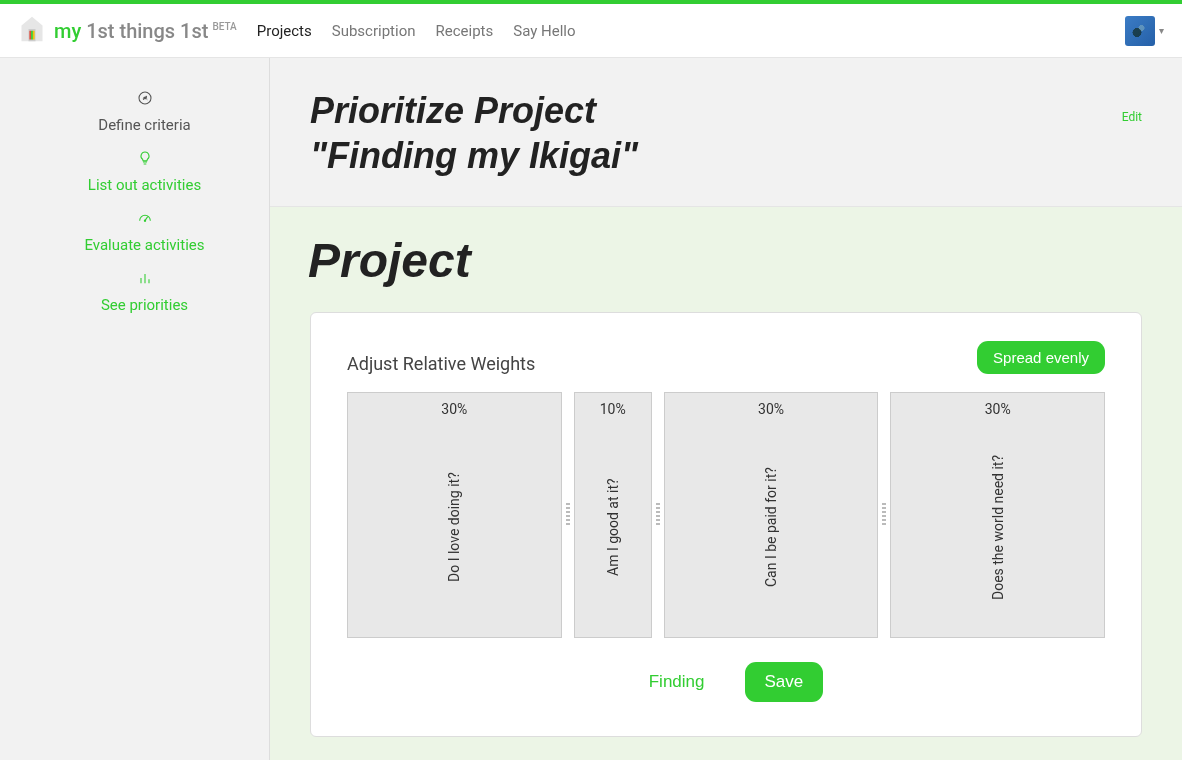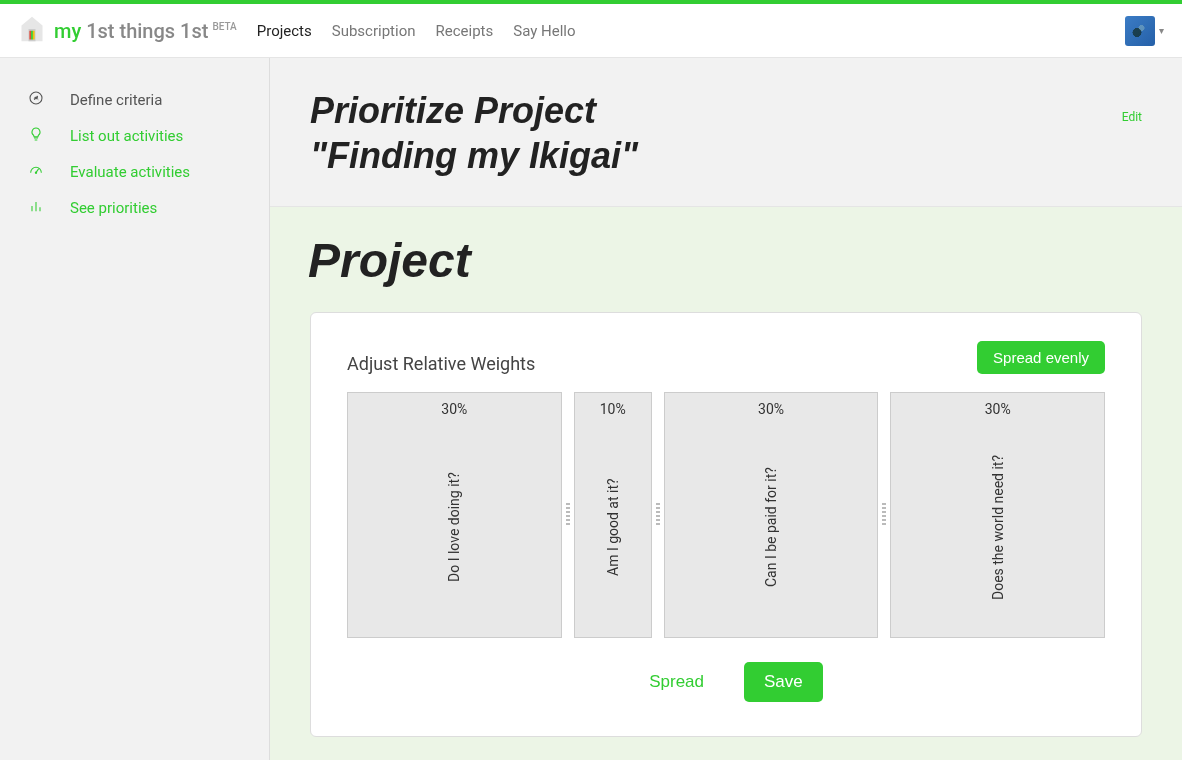--- a/index.html
+++ b/index.html
@@ -42,24 +42,25 @@
     .layout { display: flex; min-height: calc(100vh - 58px); }
     .sidebar {
       width: 270px;
       background: #f2f2f2;
       padding: 24px 8px 24px 28px;
       border-right: 1px solid #ddd;
     }
     .side-item {
       display: flex;
       align-items: center;
-      gap: 26px;
+      gap: 6px;
       padding: 8px 0;
       font-size: 15px;
       cursor: pointer;
+      flex-direction: column;
     }
     .side-item svg { width:16px; height:16px; flex-shrink:0; }
     .side-item.current { color: #555; }
     .side-item.link { color: #32cd32; }
     .side-item.current svg { stroke:#555; }
     .side-item.link svg { stroke:#32cd32; }
 
     .main { flex: 1; display: flex; flex-direction: column; }
     .header-block {
       padding: 30px 40px 28px 40px;
@@ -106,21 +107,21 @@
     }
     .card-head {
       display: flex;
       justify-content: space-between;
       align-items: flex-end;
       margin-bottom: 18px;
     }
     .card-head .subtitle { font-size: 18px; color: #444; }
     .btn {
       padding: 8px 16px;
-      border-radius: 5px;
+      border-radius: 11px;
       border: none;
       font-size: 15px;
       cursor: pointer;
     }
     .btn-green {
       background: #32cd32;
       color: #fff;
     }
     .btn-link {
       background: transparent;
@@ -284,19 +285,19 @@
             <div class="resize-handle">
               <div class="grip"></div>
             </div>
             <div class="weight-col" style="flex: 0.3 1 0px;">
               <div class="pct">30%</div>
               <div class="vlabel">Does the world need it?</div>
             </div>
           </div>
 
         <div class="actions">
-          <button class="btn btn-link">Spread</button>
+          <button class="btn btn-link">Finding</button>
           <button class="btn btn-green">Save</button>
         </div>
       </div>
     </div>
   </main>
 </div>
 
 </body></html>

